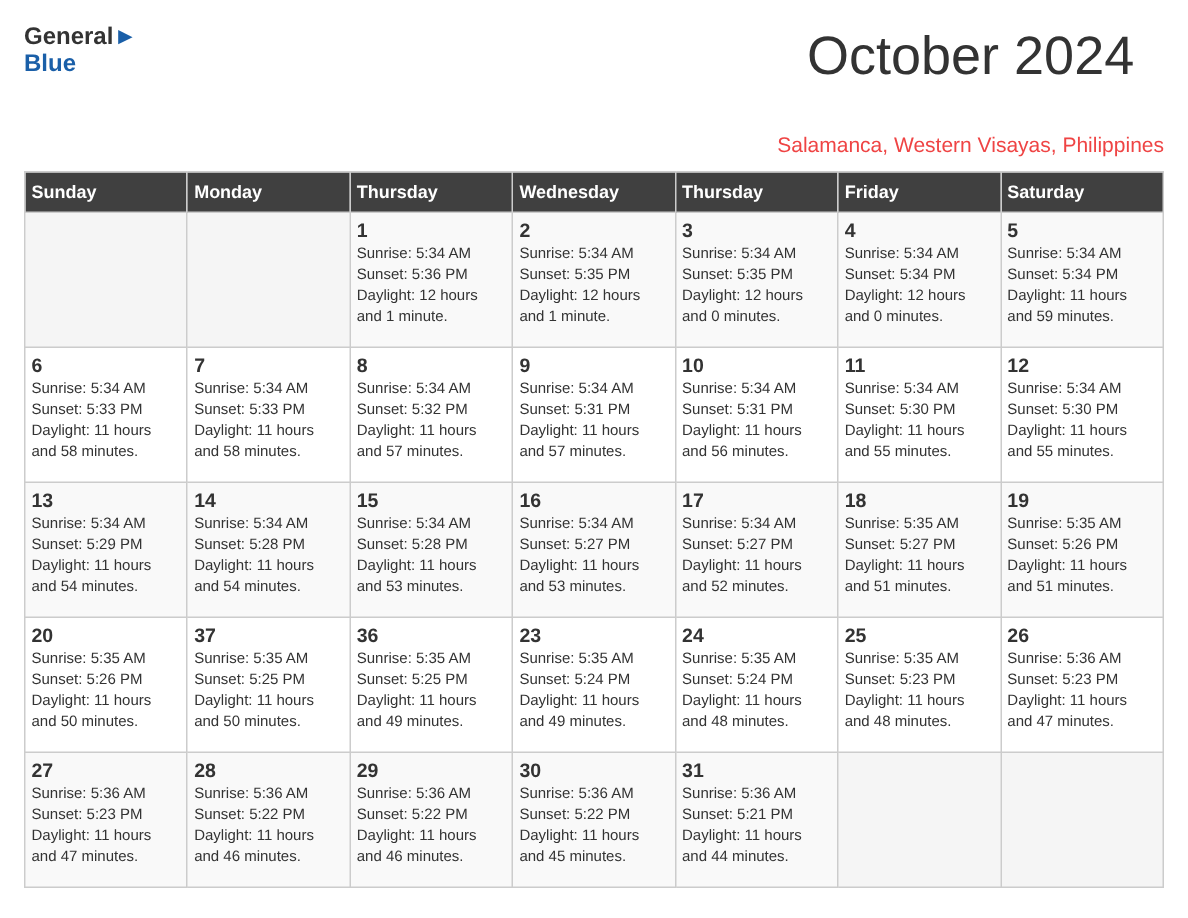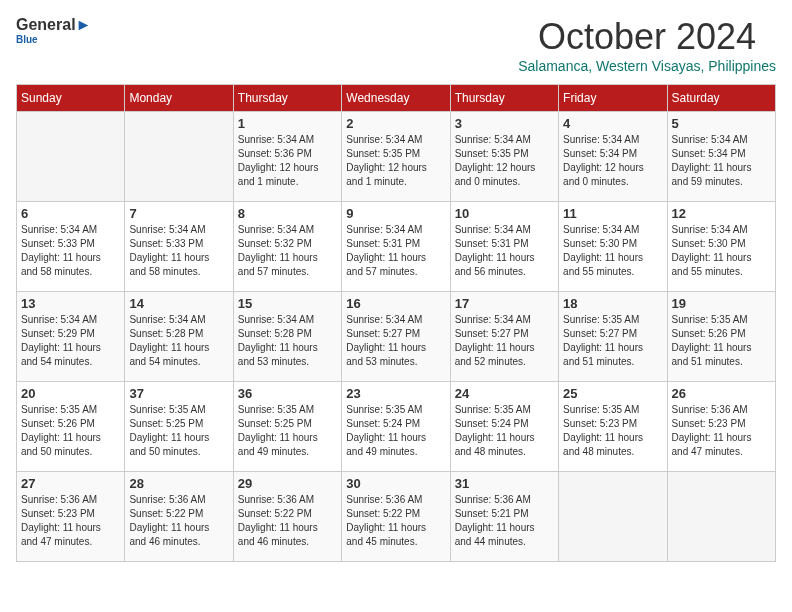--- a/index.html
+++ b/index.html
@@ -25,34 +25,35 @@
       text-align: right;
     }
     .month-title {
       font-size: 36px;
       color: #333;
       font-weight: normal;
       text-align: center;
     }
     .location {
       font-size: 14px;
-      color: #0f766e;
+      color: #ef4444;
+      margin-top: 30px;
     }
     .calendar {
       width: 100%;
       border-collapse: collapse;
       font-size: 11px;
     }
     .calendar th {
-      background-color: #b91c1c;
+      background-color: #404040;
       color: #fff;
       padding: 6px 4px;
       text-align: left;
       font-size: 12px;
-      font-weight: normal;
+      font-weight: bold;
       border: 1px solid #ccc;
     }
     .calendar td {
       border: 1px solid #ccc;
       vertical-align: top;
       padding: 4px;
       width: calc(100%/7);
       height: 90px;
       background: #fff;
     }
@@ -80,21 +81,21 @@
       background: #f9f9f9;
     }
   </style>
 </head>
 <body>
 
 <div class="header">
   <div class="logo">
   <div style="display:flex;flex-direction:column;line-height:1.1">
     <span style="font-size:16px;font-weight:bold;color:#333">General<span style="color:#1a5fa8">►</span></span>
-    <span style="font-size:10px;font-weight:bold;color:#1a5fa8">Blue</span>
+    <span style="font-size:16px;font-weight:bold;color:#1a5fa8">Blue</span>
   </div>
 </div>
   <div class="title-block">
     <div class="month-title">October 2024</div>
     <div class="location">Salamanca, Western Visayas, Philippines</div>
   </div>
 </div>
 
 <table class="calendar">
   <thead>

